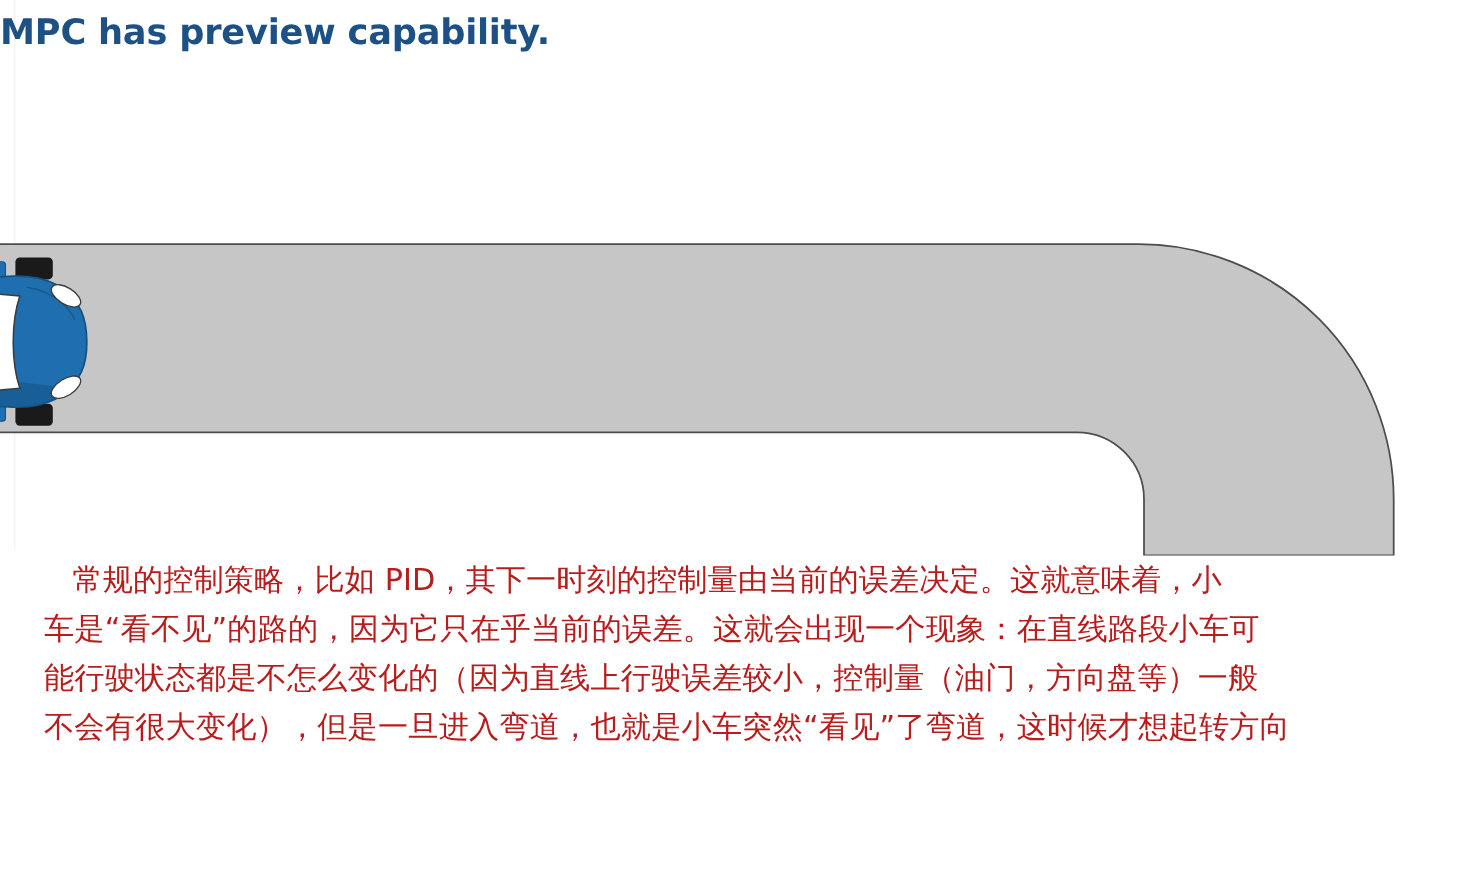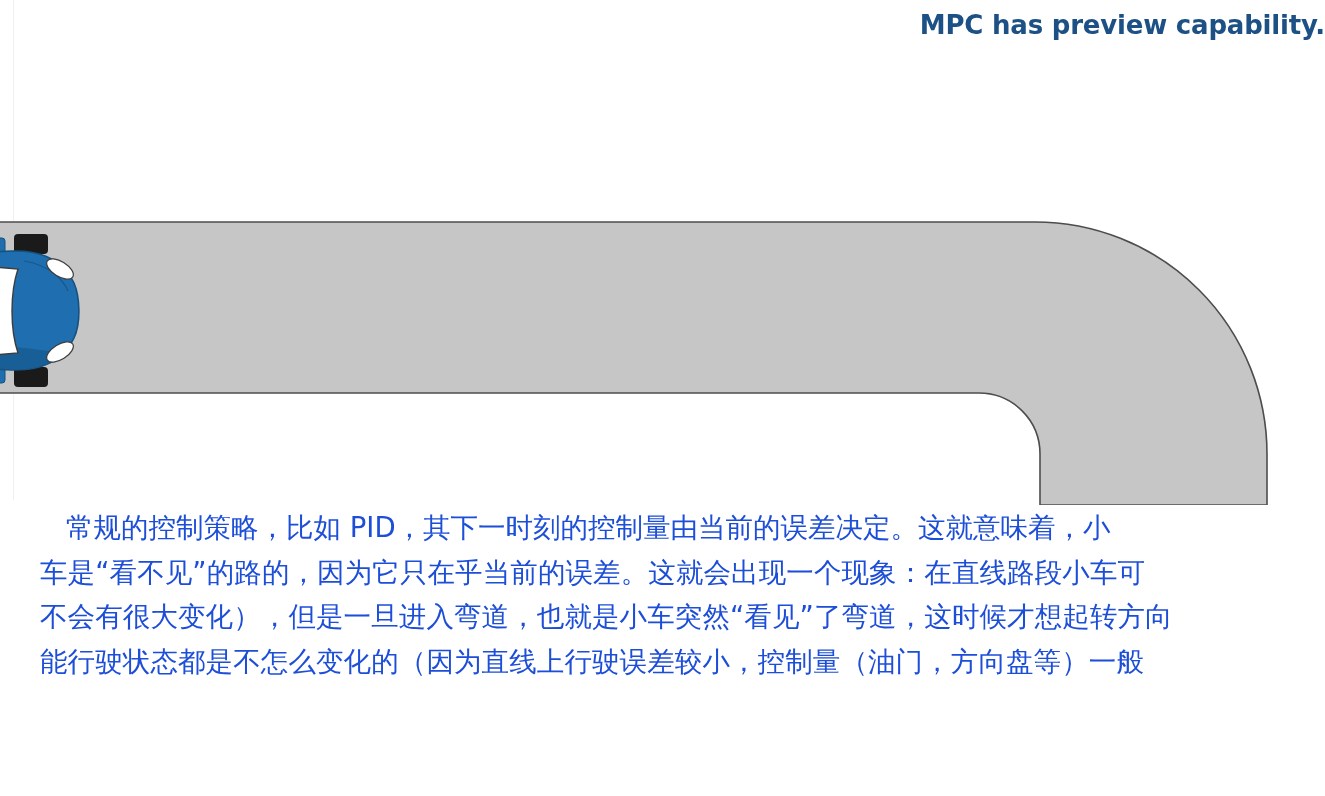--- a/index.html
+++ b/index.html
@@ -34,24 +34,24 @@
     top: 0;
     width: 1325px;
     height: 500px;
     background: #ffffff;
   }
   .slide-title {
     position: absolute;
     left: 0;
     top: 10px;
     width: 1325px;
-    text-align: right;
+    text-align: left;
     font-family: "DejaVu Sans", sans-serif;
     font-weight: bold;
-    font-size: 26px;
+    font-size: 32px;
     letter-spacing: -0.2px;
     color: #1d5185;
     white-space: nowrap;
   }
   .road-wrap {
     position: absolute;
     left: 0;
     top: 215px;
     width: 1325px;
     height: 290px;
@@ -60,21 +60,21 @@
 
   .text-block {
     position: absolute;
     left: 0;
     top: 505px;
     width: 1325px;
     height: 291px;
     font-family: "DejaVu Sans", sans-serif;
     font-size: 27.5px;
     line-height: 44.5px;
-    color: #1d4ed8;
+    color: #b91c1c;
     white-space: nowrap;
     overflow: hidden;
   }
   .text-block p {
     margin: 0;
     padding: 0;
     letter-spacing: 0px;
   }
   .text-block p.first {
     padding-left: 66px;
@@ -146,17 +146,17 @@
           <ellipse cx="122" cy="26" rx="15" ry="7.5" transform="rotate(32 122 26)" fill="#ffffff" stroke="#3c3c3c" stroke-width="1.2"></ellipse>
           <ellipse cx="122" cy="109" rx="15" ry="7.5" transform="rotate(-32 122 109)" fill="#ffffff" stroke="#3c3c3c" stroke-width="1.2"></ellipse>
         </g>
       </svg>
     </div>
   </div>
 
   <div class="text-block">
     <p class="first">常规的控制策略，比如 PID，其下一时刻的控制量由当前的误差决定。这就意味着，小</p>
     <p class="justify">车是“看不见”的路的，因为它只在乎当前的误差。这就会出现一个现象：在直线路段小车可</p>
+    <p class="justify">能行驶状态都是不怎么变化的（因为直线上行驶误差较小，控制量（油门，方向盘等）一般</p>
     <p class="justify">不会有很大变化），但是一旦进入弯道，也就是小车突然“看见”了弯道，这时候才想起转方向</p>
-    <p class="justify">能行驶状态都是不怎么变化的（因为直线上行驶误差较小，控制量（油门，方向盘等）一般</p>
   </div>
 
 </div>
 
 </body></html>

